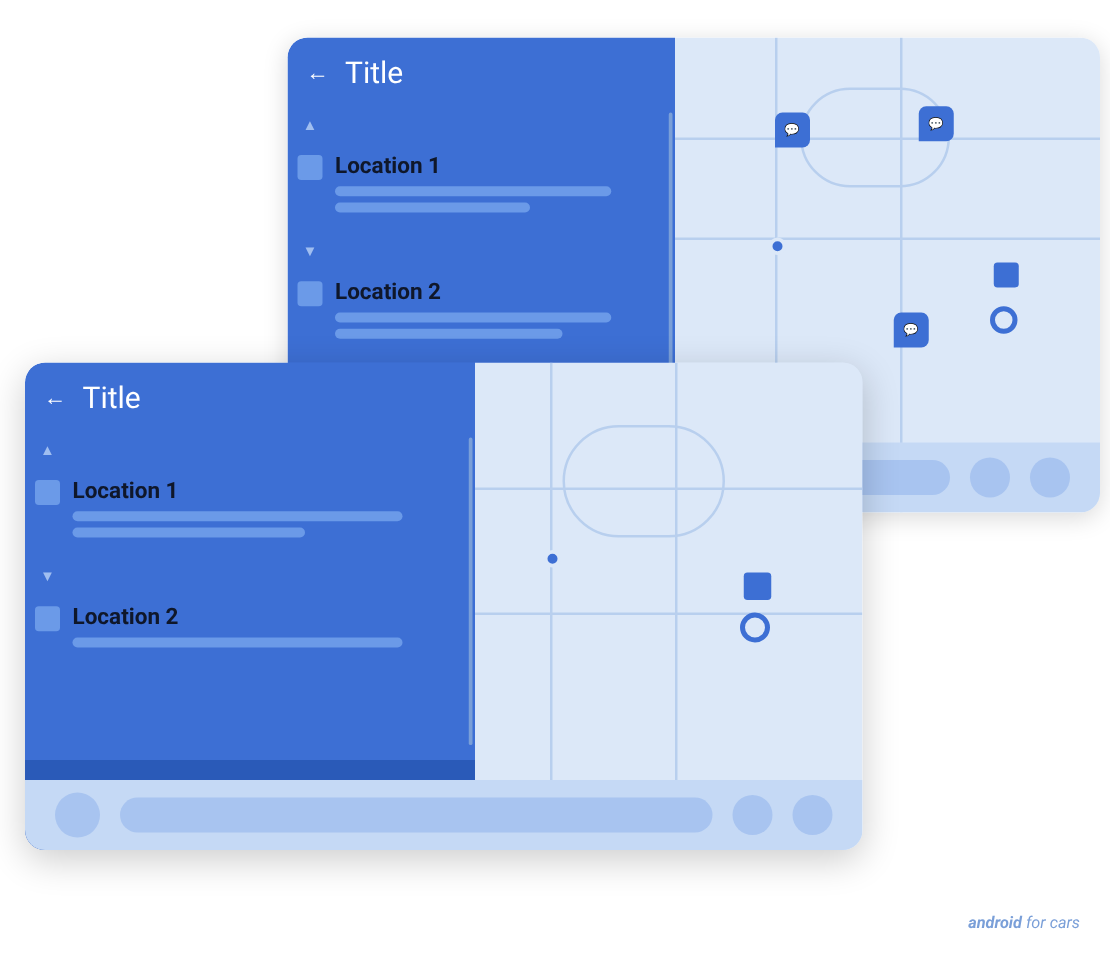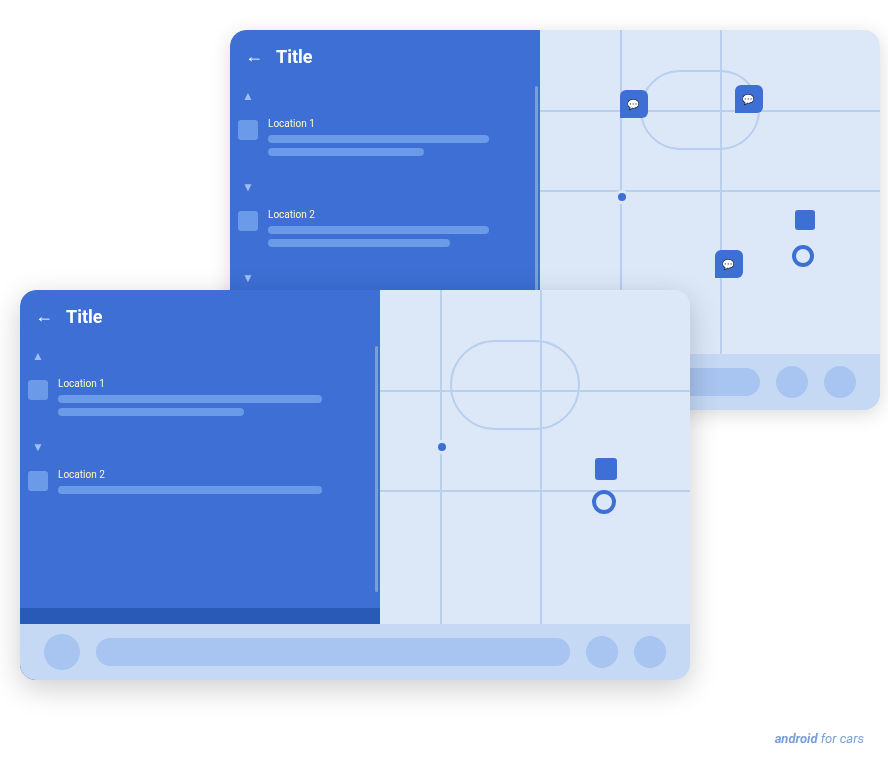--- a/index.html
+++ b/index.html
@@ -113,22 +113,22 @@
       display: flex;
       align-items: center;
       justify-content: center;
       color: #fff;
       font-size: 18px;
       cursor: pointer;
     }
 
     .panel-title {
       color: #ffffff;
-      font-size: 18px;
-      font-weight: 700;
+      font-size: 24px;
+      font-weight: 400;
     }
 
     .list-container {
       flex: 1;
       overflow: hidden;
       padding: 4px 0;
       position: relative;
     }
 
     .list-item {
@@ -146,23 +146,23 @@
       border-radius: 3px;
       flex-shrink: 0;
       margin-top: 2px;
     }
 
     .list-item-content {
       flex: 1;
     }
 
     .list-item-title {
-      color: #fef9c3;
-      font-size: 10px;
-      font-weight: 400;
+      color: #0f172a;
+      font-size: 18px;
+      font-weight: 700;
       margin-bottom: 6px;
     }
 
     .list-item-line {
       height: 8px;
       background: #6b9ae8;
       border-radius: 4px;
       margin-bottom: 5px;
     }
 

